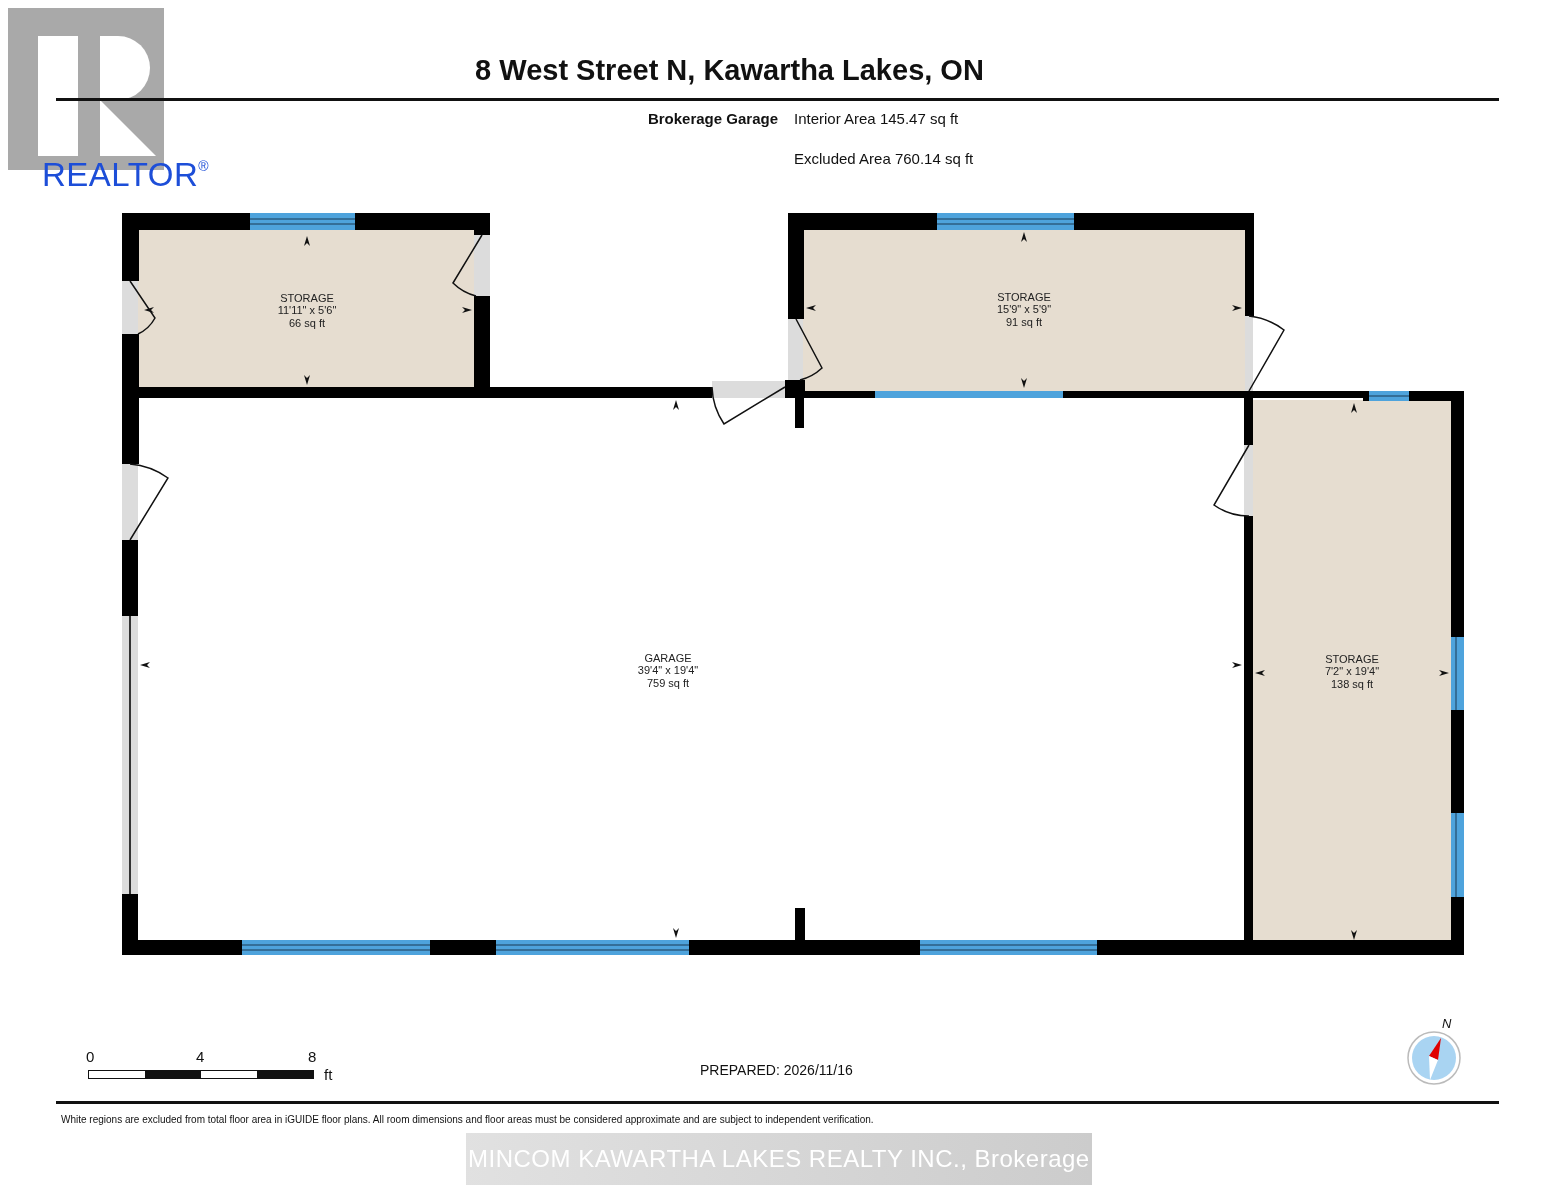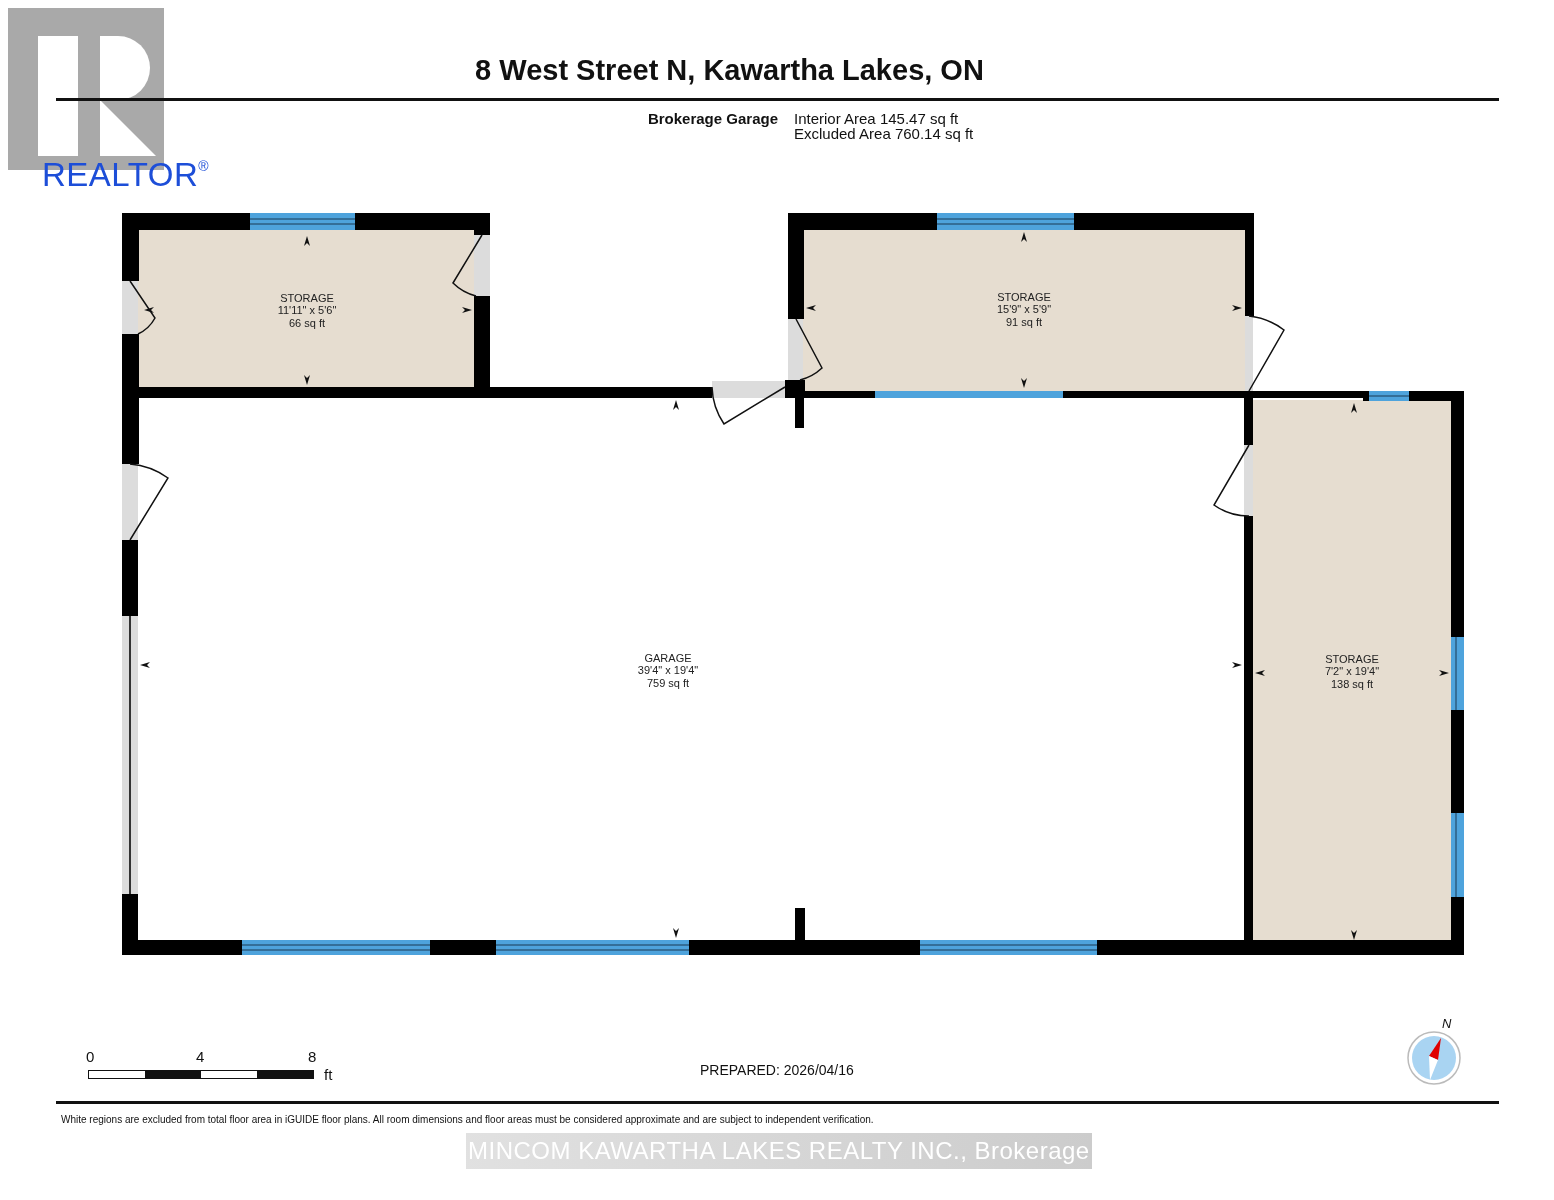--- a/index.html
+++ b/index.html
@@ -6,33 +6,33 @@
   body { width:1554px; height:1200px; position:relative; overflow:hidden; font-family:"Liberation Sans", sans-serif; color:#111; }
   .logo { position:absolute; left:8px; top:8px; width:156px; height:200px; }
   .logo-box { position:absolute; left:0; top:0; width:156px; height:162px; background:#a9a9a9; }
   .logo-text { position:absolute; left:0; top:148px; font-size:33px; color:#1d4ed8; letter-spacing:0.5px;margin-left:34px; }
   .logo-text sup { font-size:14px; vertical-align:top; position:relative; top:2px; }
   .title { position:absolute; left:0; width:1459px; top:54px; text-align:center; font-size:29px; font-weight:bold; }
   .rule-top { position:absolute; left:56px; top:98px; width:1443px; height:3px; background:#111; }
   .area-label { position:absolute; top:110px; font-size:15px; }
   .area-name { left:580px; width:198px; text-align:right; font-weight:bold; }
   .area-int { left:794px; }
-  .area-exc { left:794px; top:125px; }
+  .area-exc { left:794px; top:150px; }
   svg.plan { position:absolute; left:0; top:0; }
   .room-label { font-size:11px; fill:#222; text-anchor:middle; font-family:"Liberation Sans", sans-serif; }
   .scale { position:absolute; left:86px; top:1048px; width:270px; height:40px; }
   .scale-num { position:absolute; top:0; font-size:15px; }
   .scale-unit { position:absolute; left:238px; top:18px; font-size:15px;text-align:right; }
   .scale-bar { position:absolute; left:2px; top:22px; width:224px; height:7px; border:1px solid #111; display:flex; }
   .scale-seg { flex:1; height:100%; }
   .prepared { position:absolute; left:700px; top:1062px; font-size:14px; }
   .compass { position:absolute; left:1404px; top:1014px; width:62px; height:72px; }
   .rule-bottom { position:absolute; left:56px; top:1101px; width:1443px; height:3px; background:#111; }
   .disclaimer { position:absolute; left:61px; top:1114px; font-size:10px; }
-  .watermark { position:absolute; left:466px; top:1133px; height:28px; padding:4px 2px; font-size:24px; color:#fff; background:linear-gradient(90deg, rgba(200,200,200,0.55), rgba(170,170,170,0.6)); letter-spacing:0.5px; line-height:28px; }
+  .watermark { position:absolute; left:466px; top:1133px; height:28px; padding:12px 2px; font-size:24px; color:#fff; background:linear-gradient(90deg, rgba(200,200,200,0.55), rgba(170,170,170,0.6)); letter-spacing:0.5px; line-height:28px; }
 </style>
 </head>
 <body>
 
 <div class="logo">
   <div class="logo-box">
     <svg width="156" height="162" viewBox="0 0 156 162">
       <rect x="30" y="28" width="40" height="120" fill="#fff"></rect>
       <path d="M92 28 H110 A32 32 0 0 1 110 92 H92 Z" fill="#fff"></path>
       <path d="M92 92 L148 148 H92 Z" fill="#fff"></path>
@@ -184,21 +184,21 @@
   <span class="scale-num" style="left:222px">8</span>
   <div class="scale-bar">
     <div class="scale-seg" style="background:#fff"></div>
     <div class="scale-seg" style="background:#111"></div>
     <div class="scale-seg" style="background:#fff"></div>
     <div class="scale-seg" style="background:#111"></div>
   </div>
   <span class="scale-unit">ft</span>
 </div>
 
-<div class="prepared">PREPARED: 2026/04/16</div>
+<div class="prepared">PREPARED: 2026/11/16</div>
 
 <div class="compass">
   <svg width="62" height="72" viewBox="0 0 62 72">
     <text x="38" y="14" font-size="13" font-style="italic" fill="#111" font-family="Liberation Sans, sans-serif">N</text>
     <circle cx="30" cy="44" r="26" fill="#fff" stroke="#bbb" stroke-width="1.5"></circle>
     <circle cx="30" cy="44" r="22" fill="#a9d4f2"></circle>
     <path d="M37 24 L25 42 L34 46 Z" fill="#e00000"></path>
     <path d="M25 42 L34 46 L26 66 Z" fill="#ffffff"></path>
   </svg>
 </div>

